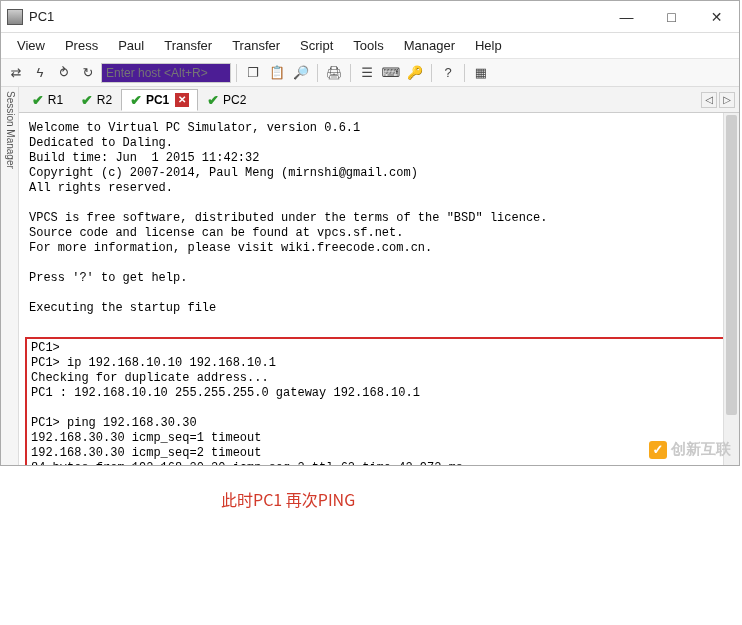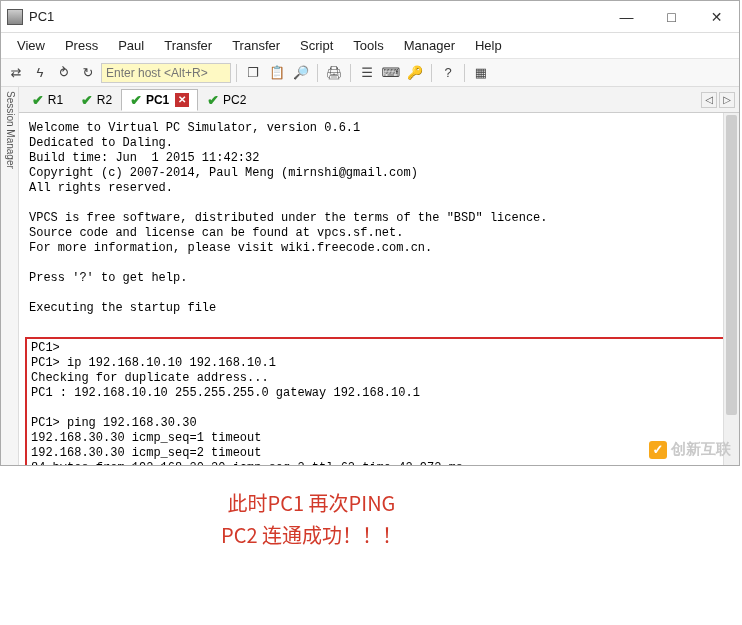--- a/index.html
+++ b/index.html
@@ -91,21 +91,21 @@
       background: #ccc;
       margin: 0 3px;
     }
     .host-input {
       height: 20px;
       border: 1px solid #ccc;
       width: 130px;
       font-size: 12px;
       padding: 0 4px;
       color: #888;
-      background: #fef9c3;
+      background: #4c1d95;
     }
 
     .main-row {
       display: flex;
       height: calc(100% - 32px - 26px - 28px);
     }
     .left-rail {
       width: 18px;
       background: #f5f5f5;
       border-right: 1px solid #ddd;
@@ -208,21 +208,21 @@
       height: 13px;
       background: #000;
       vertical-align: text-bottom;
     }
     .annotation {
       position: absolute;
       left: 220px;
       top: 486px;
       color: #d23a2a;
       font-family: "SimSun","Noto Sans CJK SC",serif;
-      font-size: 20px;
+      font-size: 16px;
       line-height: 1.6;
       text-align: center;
       white-space: nowrap;
     }
     .watermark {
       position: absolute;
       right: 8px;
       bottom: 6px;
       display: flex;
       align-items: center;
@@ -380,21 +380,20 @@
         <div class="scrollbar">
           <div class="scroll-thumb"></div>
         </div>
       </div>
 
     </div>
   </div>
 
   <div class="annotation">
     <div>此时PC1 再次PING</div>
-    <div>PC2 连通成功！！！</div>
   </div>
 
   <div class="watermark">
     <div class="wm-icon"></div>
     <span>创新互联</span>
   </div>
 
 </div>
 
 </body></html>

